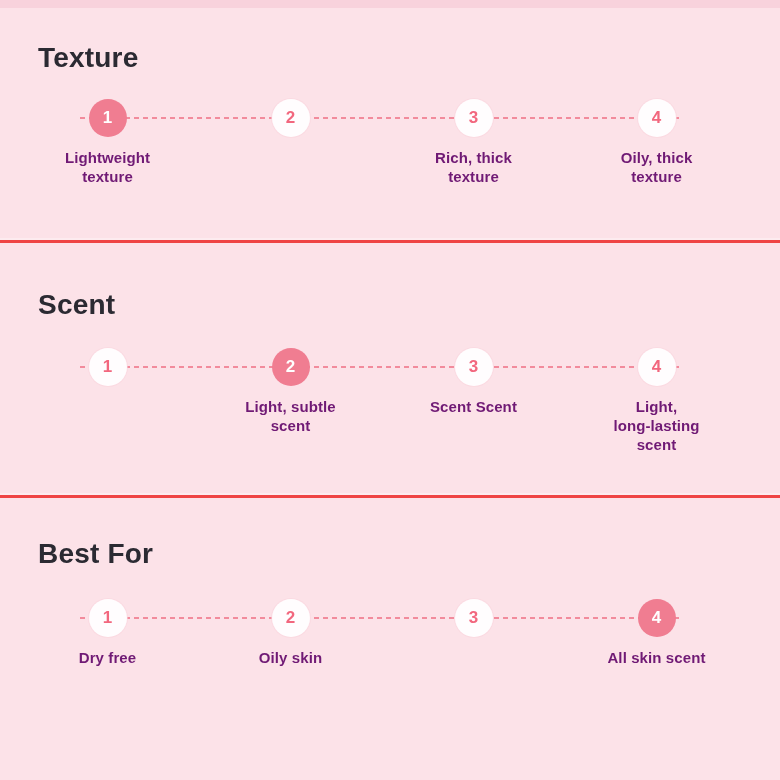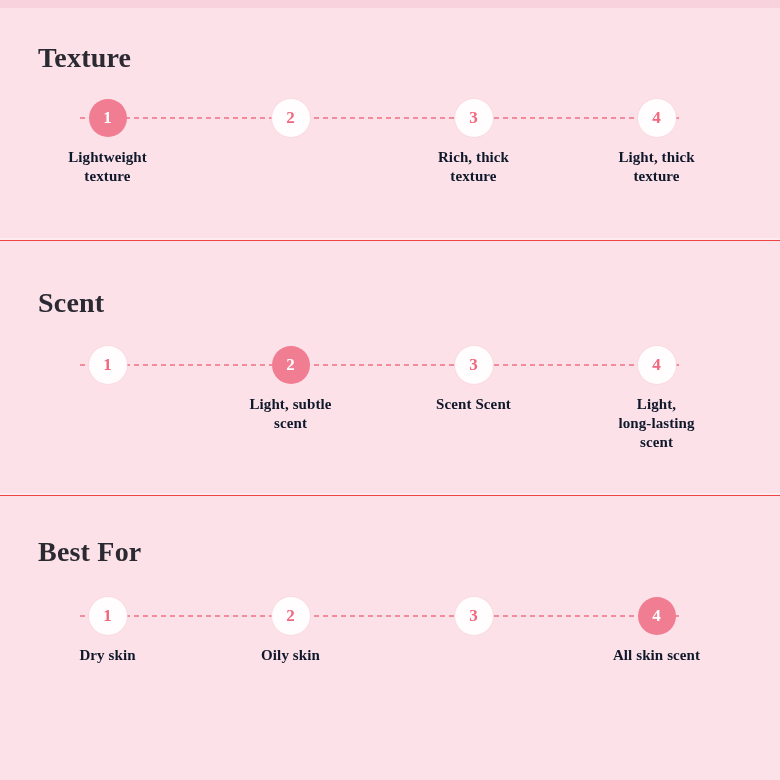--- a/index.html
+++ b/index.html
@@ -5,22 +5,22 @@
   html, body { margin: 0; padding: 0; }
   body {
     width: 780px; height: 780px;
     font-family: "Liberation Sans", "DejaVu Sans", sans-serif;
     background: #fce2e8;
     overflow: hidden;
   }
   #app { position: relative; width: 780px; height: 780px; background: #fce2e8; }
   .top-strip { height: 8px; background: #f8d2dc; }
 
-  .section { box-sizing: border-box; font-family: Liberation Serif, serif; }
-  .section + .section { border-top: 1px solid #ef4444; box-shadow: 0 -2px 0 #fdebef; }
+  .section { box-sizing: border-box; }
+  .section + .section { border-top: 3px solid #ef4444; box-shadow: 0 -2px 0 #fdebef; }
   .section-0 { height: 232px; }
   .section-1 { height: 255px; }
   .section-2 { height: 284px; }
 
   .section-title {
     margin: 0;
     padding-left: 38px;
     color: #2b2a32;
     font-size: 28px;
     font-weight: 700;
@@ -55,21 +55,21 @@
     box-shadow: 0 0 0 1px rgba(250, 214, 222, 0.6);
   }
   .step.active .circle {
     background: #f07d91; color: #ffffff;
     box-shadow: none;
   }
   .step-label {
     margin-top: 11px;
     text-align: center;
     white-space: pre-line;
-    color: #0f172a;
+    color: #701a75;
     font-size: 15px;
     font-weight: 700;
     line-height: 1.28;
     letter-spacing: 0.1px;
   }
 </style>
 </head>
 <body>
 
 <div id="app">
@@ -91,21 +91,21 @@
   </div>
 
   <div class="step">
     <div class="circle">3</div>
     <div class="step-label">Rich, thick
 texture</div>
   </div>
 
   <div class="step">
     <div class="circle">4</div>
-    <div class="step-label">Light, thick
+    <div class="step-label">Oily, thick
 texture</div>
   </div>
 </div>
   </div>
 
   <div class="section section-1">
     <h2 class="section-title">Scent</h2>
     <div class="stepper">
       <div class="dash-line"></div>
 
@@ -133,21 +133,21 @@
 </div>
   </div>
 
   <div class="section section-2">
     <h2 class="section-title">Best For</h2>
     <div class="stepper">
       <div class="dash-line"></div>
 
   <div class="step">
     <div class="circle">1</div>
-    <div class="step-label">Dry skin</div>
+    <div class="step-label">Dry free</div>
   </div>
 
   <div class="step">
     <div class="circle">2</div>
     <div class="step-label">Oily skin</div>
   </div>
 
   <div class="step">
     <div class="circle">3</div>
   </div>

